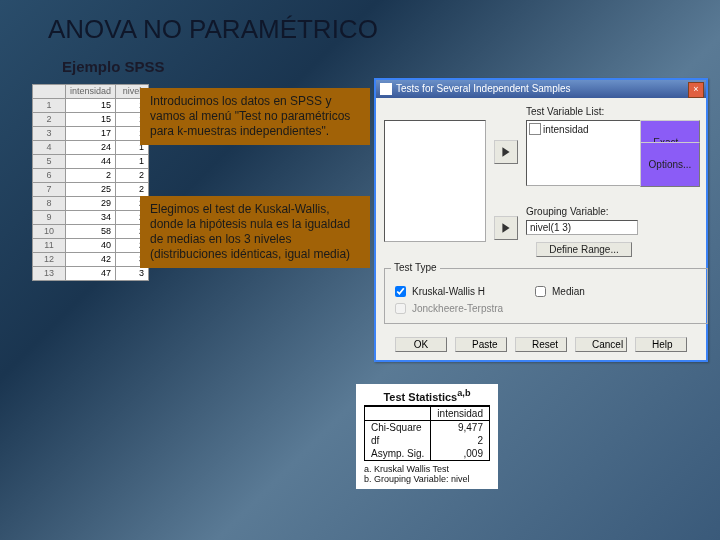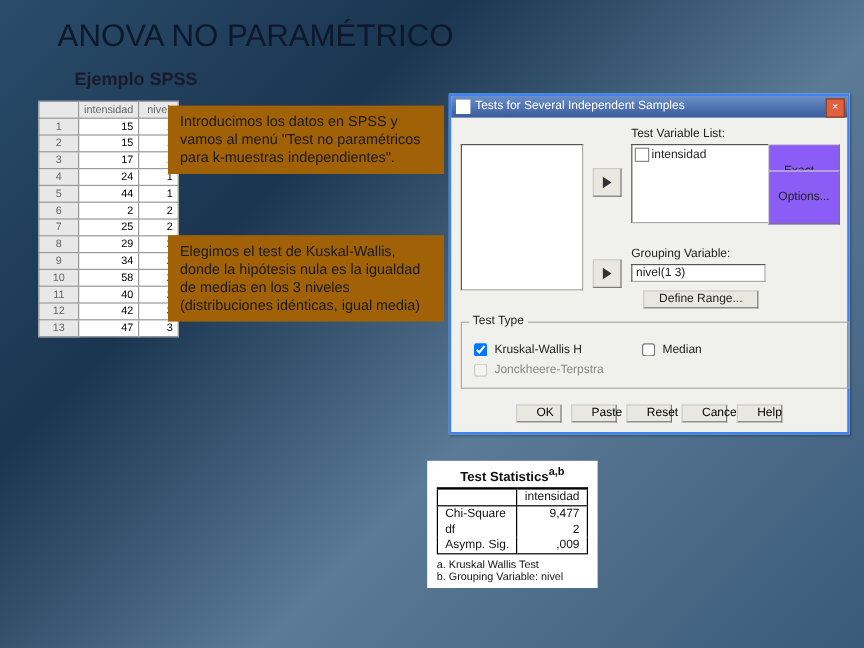--- a/index.html
+++ b/index.html
@@ -182,21 +182,21 @@
   .cb { display: inline-flex; align-items: center; gap: 3px; font-size: 10px; width: 140px; }
   .cb input { width: 11px; height: 11px; }
   .bottom-btns {
     position: absolute;
     bottom: 8px; left: 0; width: 100%;
     display: flex;
     justify-content: center;
     gap: 8px;
   }
   .bottom-btns button {
-    width: 38px;
+    width: 52px;
     font-size: 10px;
     background: #e8e8e0;
     border: 1px outset #ccc;
     padding: 1px 16px;
   }
   
   .stats-out {
     position: absolute;
     top: 384px; left: 356px;
     background: white;

